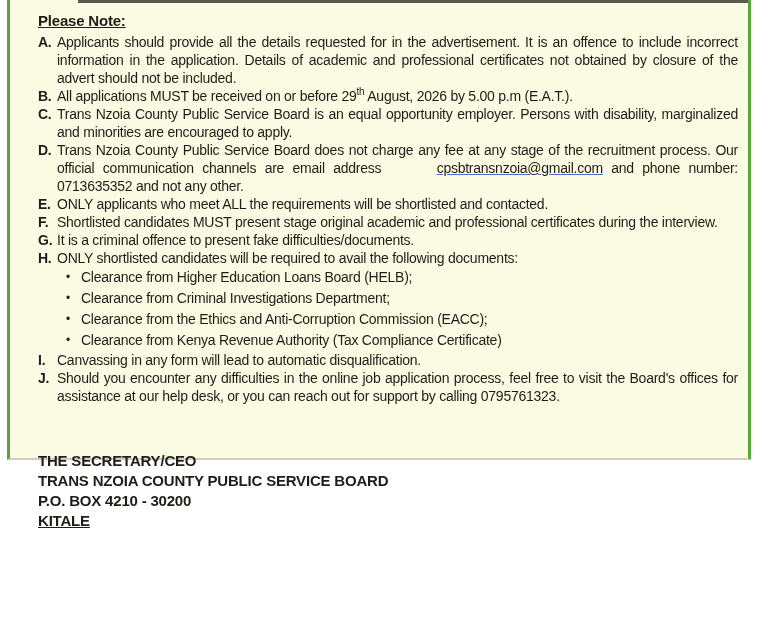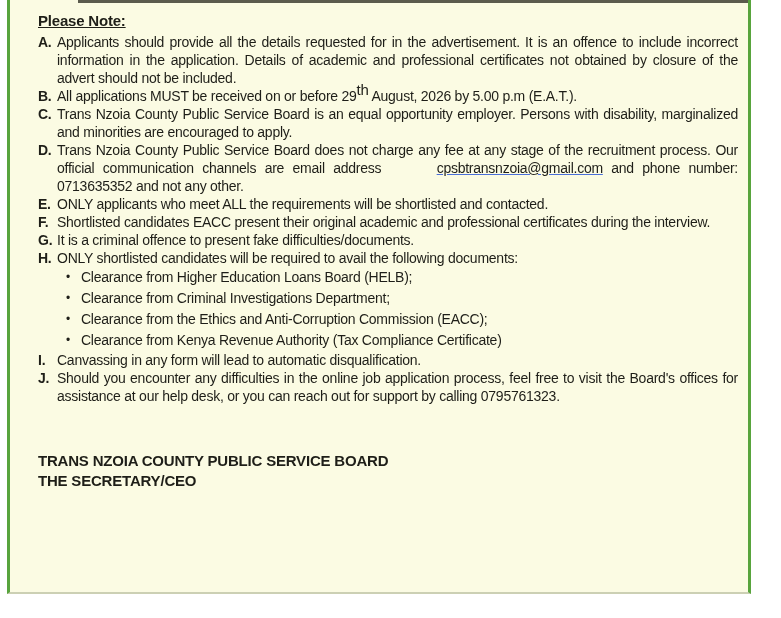--- a/index.html
+++ b/index.html
@@ -13,21 +13,21 @@
     font-family: "Liberation Sans", sans-serif;
     color: #1e1e18;
     position: relative;
     overflow: hidden;
   }
   .panel {
     position: absolute;
     left: 7px;
     top: 0;
     width: 744px;
-    height: 594px;
+    height: 460px;
     box-sizing: border-box;
     background: #fbfbe3;
     border-left: 3px solid #58a43d;
     border-right: 3px solid #58a43d;
     border-bottom: 2px solid #ccd0b4;
     padding: 9px 10px 0 28px;
   }
   .top-artifact {
     position: absolute;
     top: 0;
@@ -63,21 +63,21 @@
     text-align: left;
   }
   .email-link {
     color: inherit;
     text-decoration: underline;
     text-decoration-color: #4a6fd8;
     cursor: pointer;
     margin-left: 47px;
   }
   sup.ord {
-    font-size: 15px;
+    font-size: 10px;
     line-height: 0;
     vertical-align: super;
   }
   .bullets {
     list-style: none;
     margin: 0;
     padding: 0 0 0 9px;
     line-height: 21px;
   }
   .bullet-row {
@@ -129,21 +129,21 @@
       <span class="txt"><span>Trans Nzoia County Public Service Board does not charge any fee at any stage of the recruitment process. Our official communication channels are email address </span><a class="email-link">cpsbtransnzoia@gmail.com</a><span>  and phone number: 0713635352 and not any other.</span></span>
     </li>
 
     <li class="note">
       <span class="lbl">E.</span>
       <span class="txt">ONLY applicants who meet ALL the requirements will be shortlisted and contacted.</span>
     </li>
 
     <li class="note">
       <span class="lbl">F.</span>
-      <span class="txt">Shortlisted candidates EACC present their original academic and professional certificates during the interview.</span>
+      <span class="txt">Shortlisted candidates MUST present stage original academic and professional certificates during the interview.</span>
     </li>
 
     <li class="note">
       <span class="lbl">G.</span>
       <span class="txt">It is a criminal offence to present fake difficulties/documents.</span>
     </li>
 
     <li class="note">
       <span class="lbl">H.</span>
       <span class="txt">
@@ -175,16 +175,18 @@
     </li>
 
     <li class="note">
       <span class="lbl">J.</span>
       <span class="txt">Should you encounter any difficulties in the online job application process, feel free to visit the Board's offices for assistance at our help desk, or you can reach out for support by calling 0795761323.</span>
     </li>
 
   </ol>
 
   <div class="signature">
+    <div>THE SECRETARY/CEO</div>
     <div>TRANS NZOIA COUNTY PUBLIC SERVICE BOARD</div>
-    <div>THE SECRETARY/CEO</div>
+    <div>P.O. BOX 4210 - 30200</div>
+    <div><span class="sig-underline">KITALE</span></div>
   </div>
 </div>
 
 </body></html>

